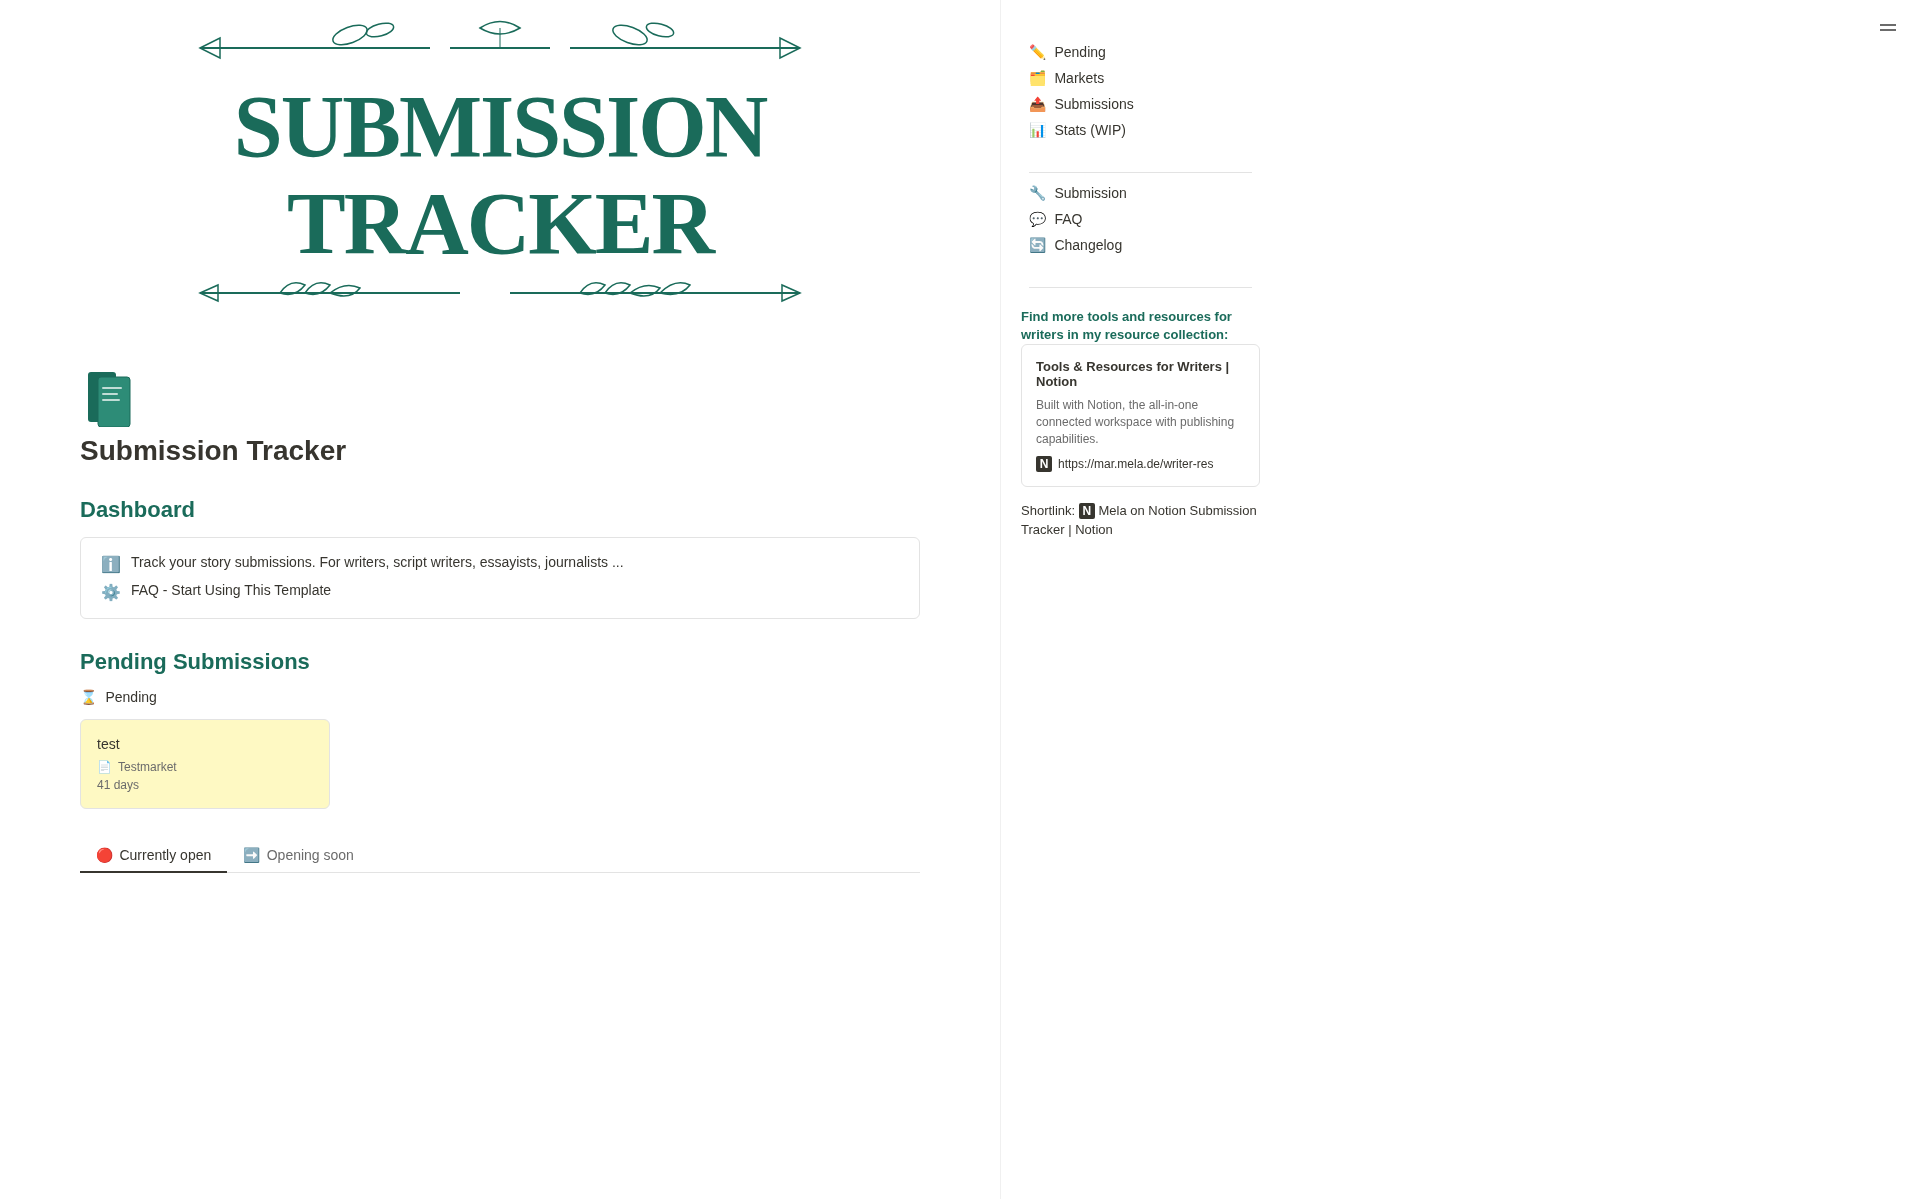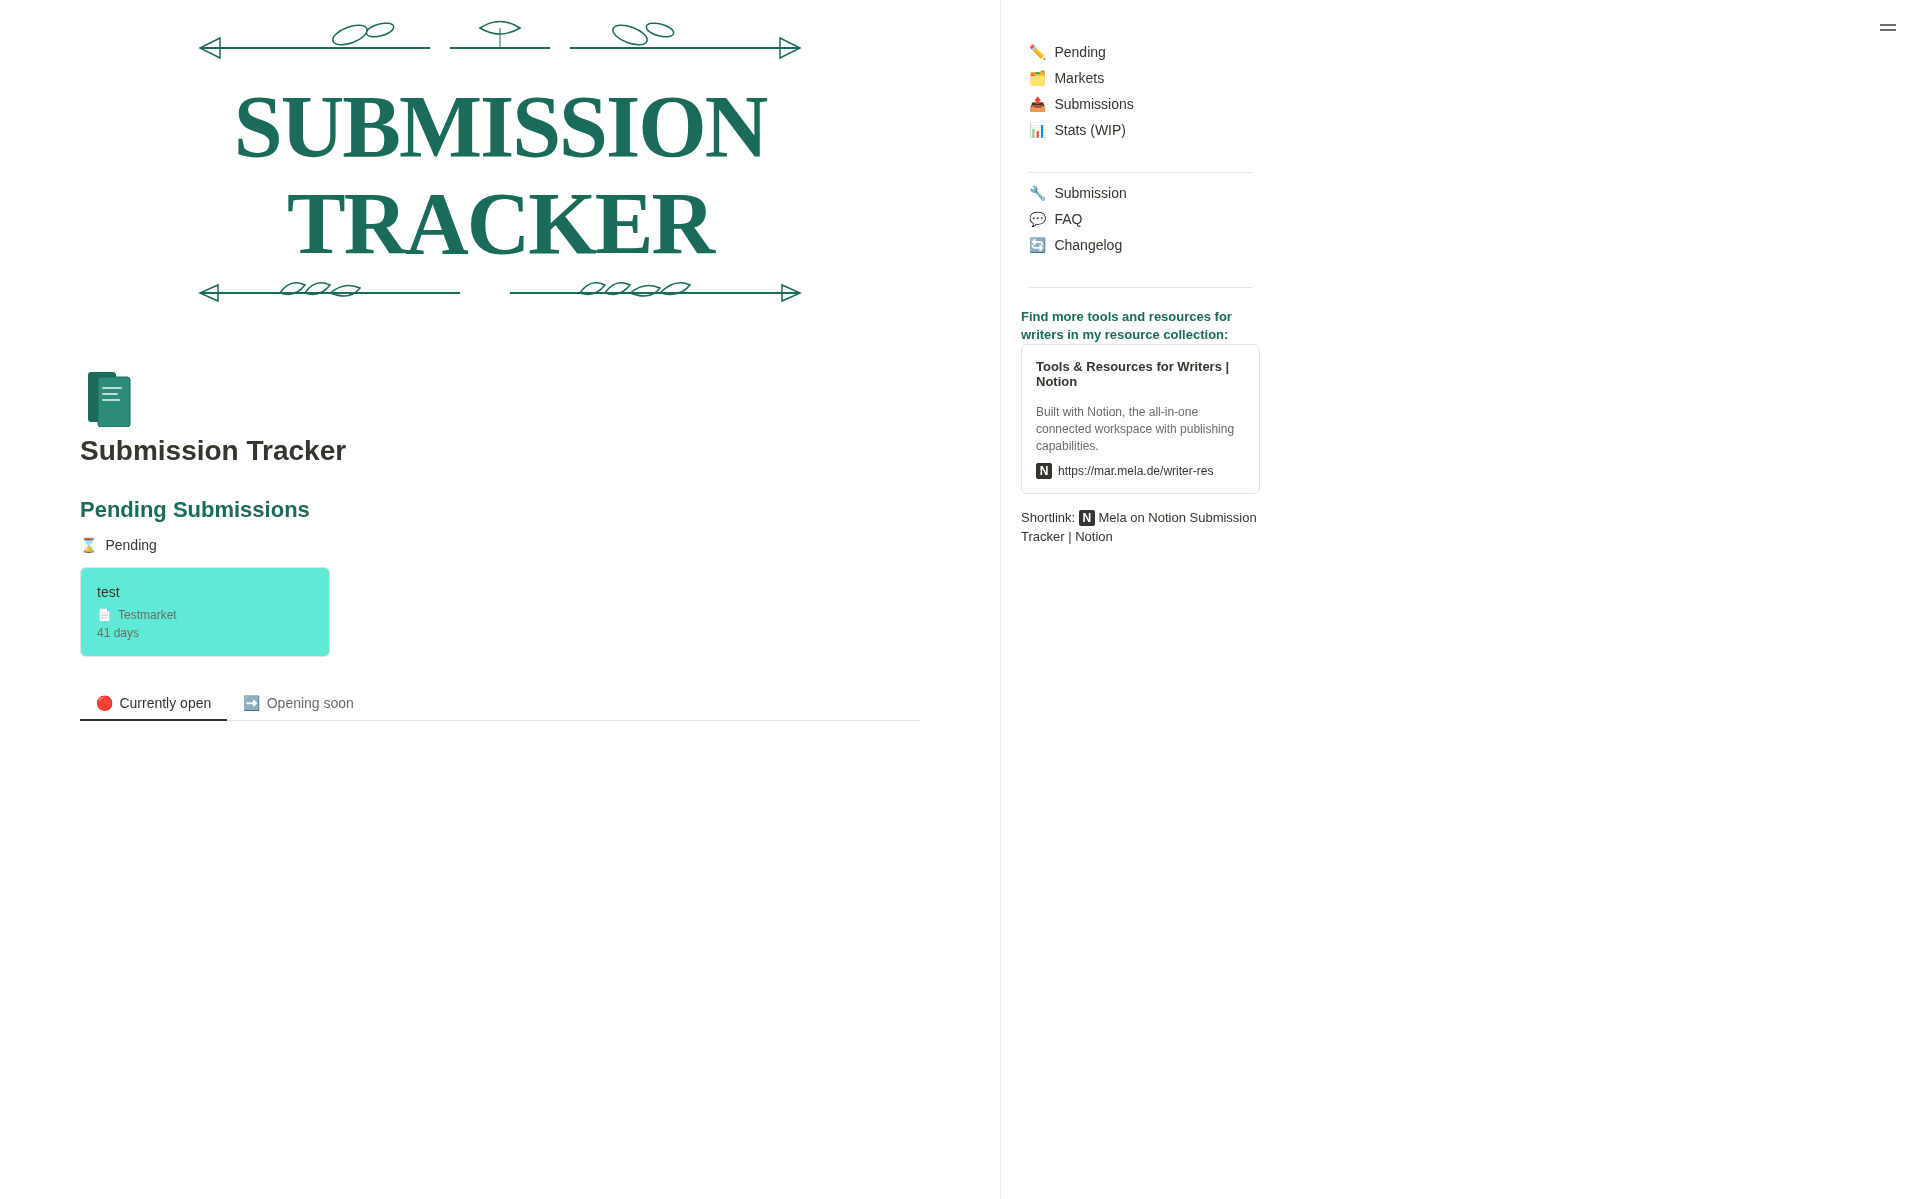--- a/index.html
+++ b/index.html
@@ -115,21 +115,21 @@
 
     .hourglass-icon {
       font-size: 14px;
     }
 
     .submission-card {
       border: 1px solid #e3e3e3;
       border-radius: 6px;
       padding: 16px;
       width: 250px;
-      background: #5eead4;
+      background: #fef9c3;
     }
 
     .card-title {
       font-size: 14px;
       font-weight: 500;
       color: #37352f;
       margin-bottom: 8px;
     }
 
     .card-meta {
@@ -229,21 +229,21 @@
       border-radius: 6px;
       padding: 14px;
       background: #fff;
       margin-bottom: 14px;
     }
 
     .resource-card-title {
       font-size: 13px;
       font-weight: 600;
       color: #37352f;
-      margin-bottom: 15px;
+      margin-bottom: 8px;
     }
 
     .resource-card-desc {
       font-size: 12px;
       color: #6b6b6b;
       margin-bottom: 8px;
       line-height: 1.4;
     }
 
     .resource-card-link {
@@ -369,20 +369,34 @@
         <rect x="8" y="5" width="28" height="50" rx="3" fill="#1a6b5a"></rect>
         <rect x="18" y="10" width="32" height="50" rx="3" fill="#2d8c77" stroke="#1a6b5a" stroke-width="1"></rect>
         <rect x="22" y="20" width="20" height="2" rx="1" fill="white" opacity="0.7"></rect>
         <rect x="22" y="26" width="16" height="2" rx="1" fill="white" opacity="0.7"></rect>
         <rect x="22" y="32" width="18" height="2" rx="1" fill="white" opacity="0.7"></rect>
       </svg>
     </div>
     <h1 class="page-title">Submission Tracker</h1>
   </div>
 
+  <div class="pending-section">
+    <h2 class="section-title">Dashboard</h2>
+
+    <div class="info-box">
+      <div class="info-box-row">
+        <span class="info-icon">ℹ️</span>
+        <span class="info-text">Track your story submissions. For writers, script writers, essayists, journalists ...</span>
+      </div>
+      <div class="info-box-row">
+        <span class="info-icon">⚙️</span>
+        <a class="info-link" href="#">FAQ - Start Using This Template</a>
+      </div>
+    </div>
+  </div>
 
   <div class="pending-section">
     <h2 class="section-title">Pending Submissions</h2>
 
     <div class="pending-filter">
       <span class="hourglass-icon">⌛</span>
       <span>Pending</span>
     </div>
 
     <div class="submission-card">

